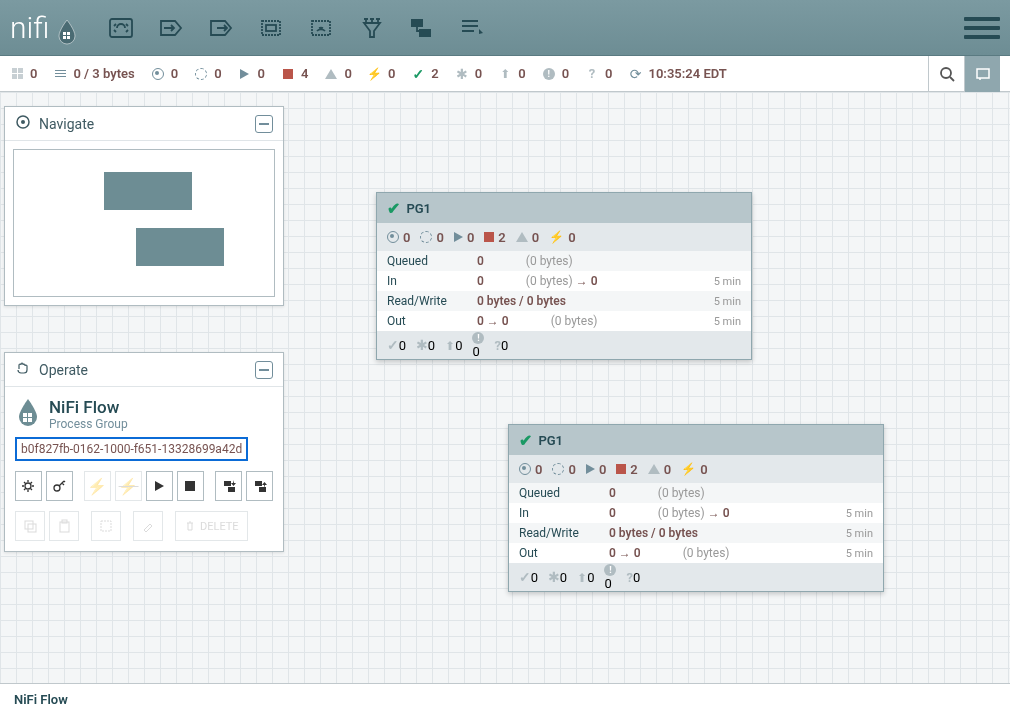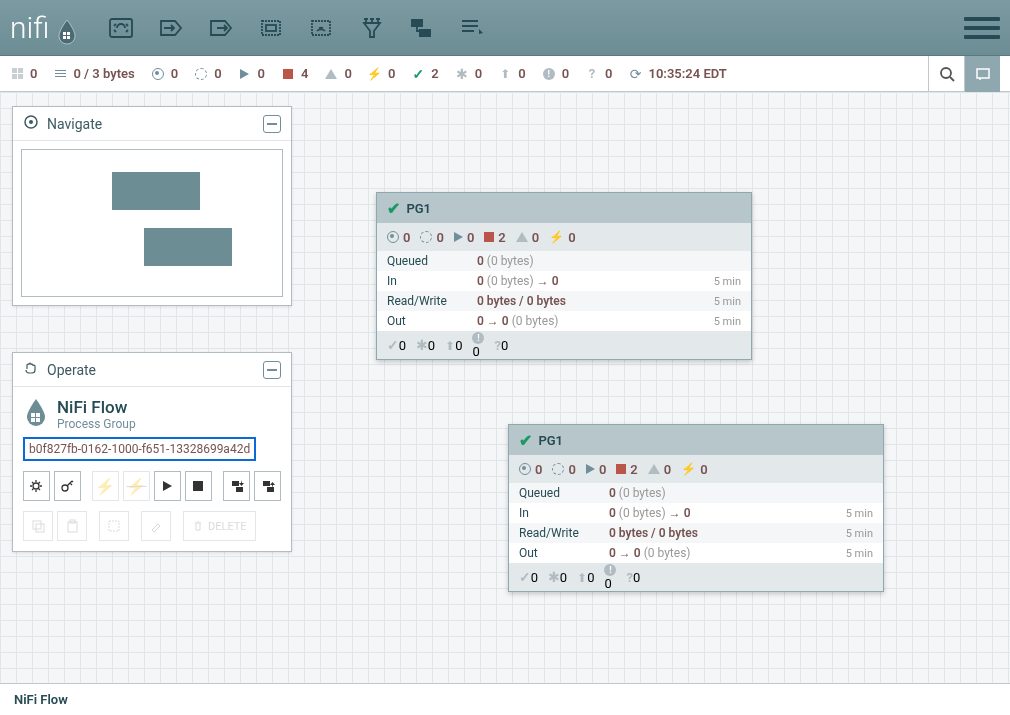--- a/index.html
+++ b/index.html
@@ -64,21 +64,21 @@
   left: 0;
   right: 0;
   bottom: 32px;
   background-color: #f4f6f7;
   background-image: linear-gradient(#e0e5e8 1px, transparent 1px), linear-gradient(90deg, #e0e5e8 1px, transparent 1px);
   background-size: 16px 16px;
 }
 
 .panel {
   position: absolute;
-  left: 12px;
+  left: 4px;
   width: 280px;
   background: #fff;
   border: 1px solid #b0bcc1;
   box-shadow: 0 1px 3px rgba(0,0,0,0.1);
 }
 .panel-header {
   height: 34px;
   display: flex;
   align-items: center;
   padding: 0 10px;
@@ -140,21 +140,21 @@
   padding: 0 10px;
   gap: 10px;
 }
 .pg-statusrow .s { display:flex; align-items:center; gap:4px; font-size:13px; }
 .pg-statusrow .s .v { color: #775351; font-weight:600; }
 .pg-table { width: 100%; }
 .pg-row { display:flex; height: 20px; align-items:center; padding: 8px 10px; font-size: 12px; }
 .pg-row:nth-child(odd) { background: #f4f6f7; }
 .pg-row .lbl { width: 90px; color: #264b54; }
 .pg-row .val { flex: 1; color: #775351; font-weight: 600; }
-.pg-row .val .gray { color: #999; font-weight: 400; }
+.pg-row .val .gray { color: #999; font-weight: 400; margin-left: 39px; }
 .pg-row .time { color: #999; font-weight: 400; font-size: 11px; }
 .pg-footer {
   height: 28px;
   background: #e3e8eb;
   display: flex;
   align-items: center;
   padding: 0 10px;
   gap: 10px;
 }
 

